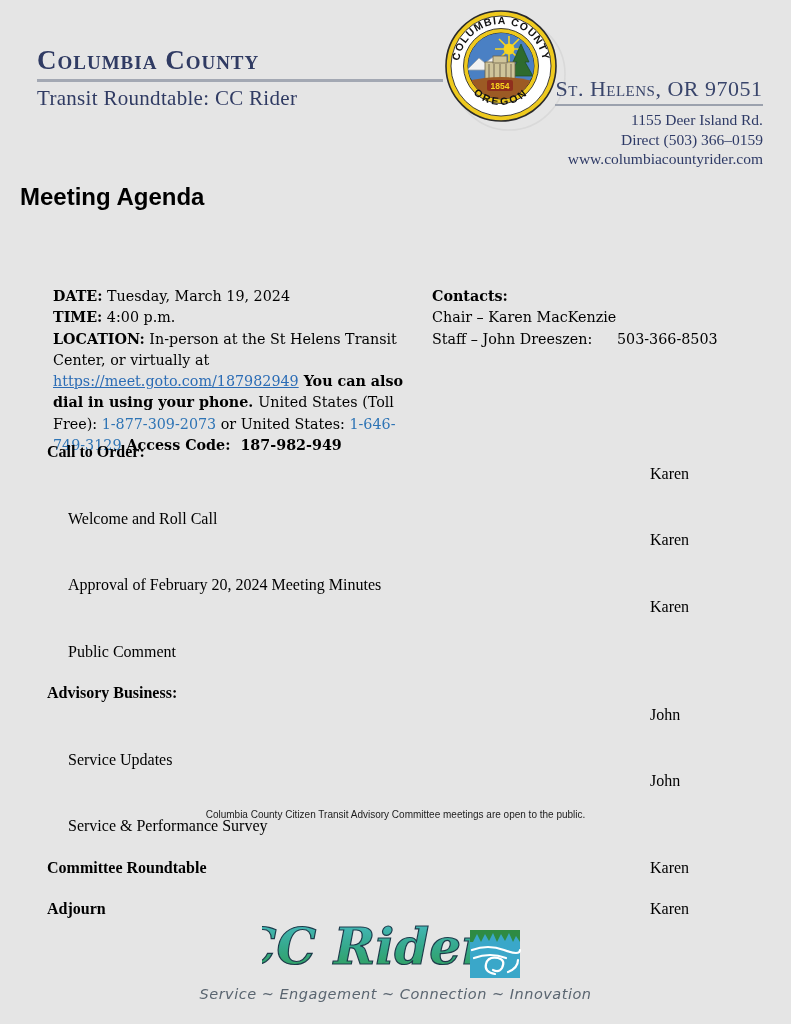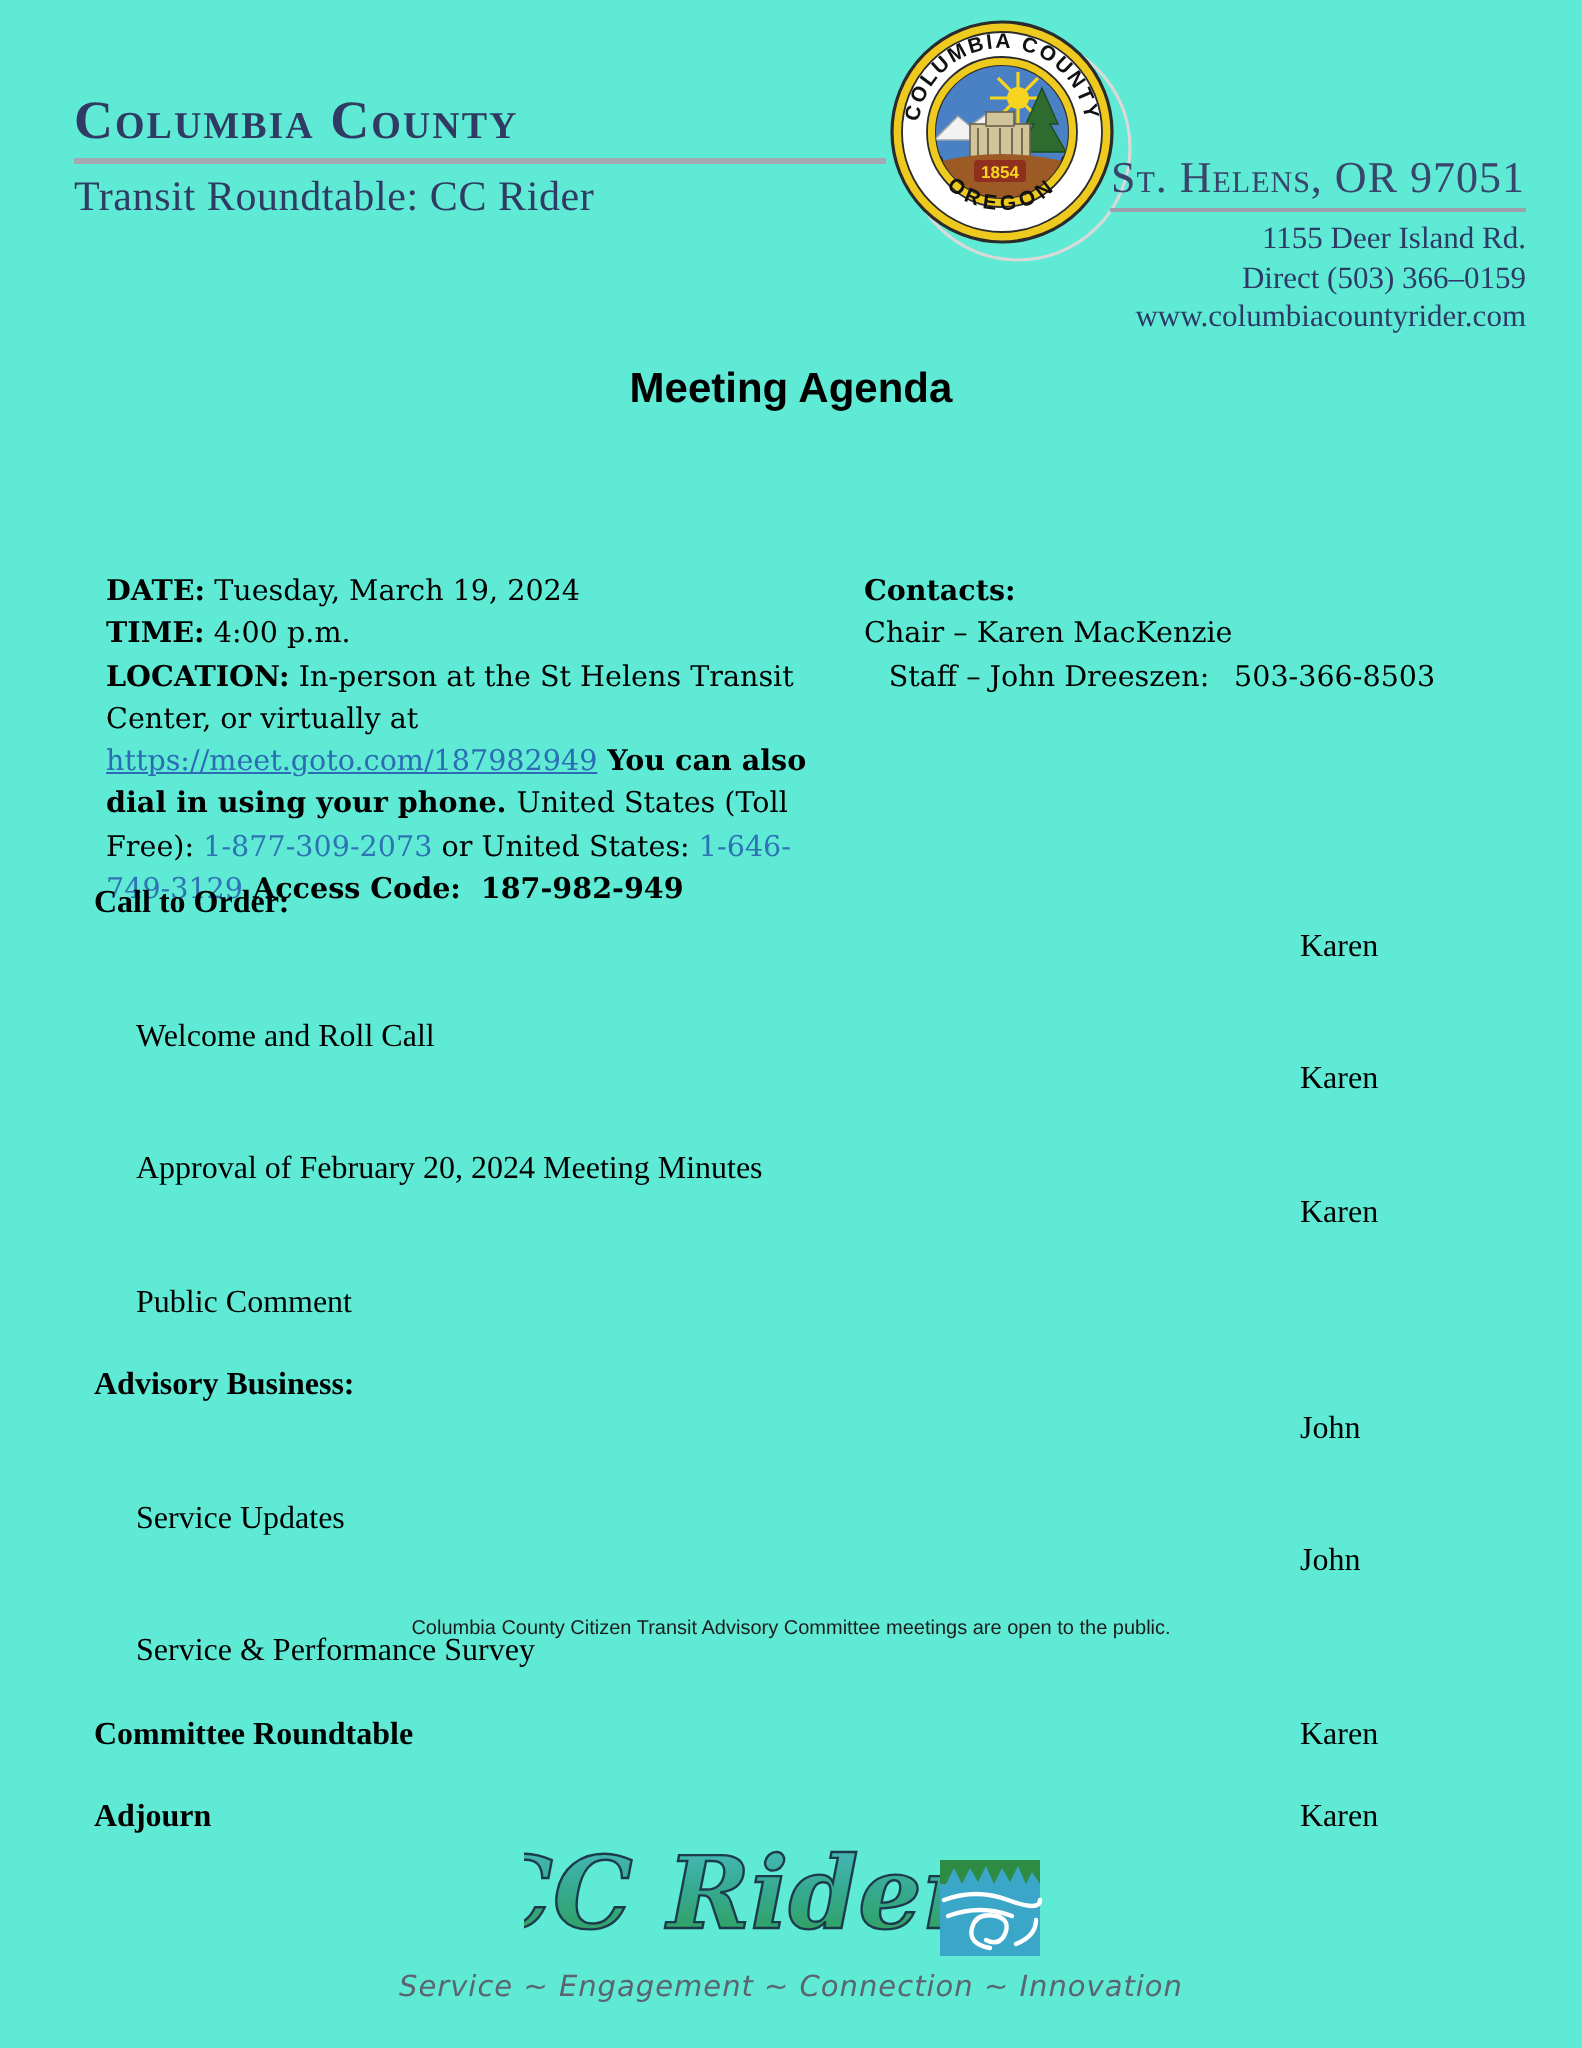--- a/index.html
+++ b/index.html
@@ -2,21 +2,21 @@
 <html><head>
 <meta charset="utf-8">
 <style>
   * { margin: 0; padding: 0; box-sizing: border-box; }
   html, body { background: #ffffff; }
   .page {
     position: relative;
     width: 791px;
     height: 1024px;
     margin: 0 auto;
-    background: #5eead4;
+    background: #e5e5e5;
     font-family: "Liberation Serif", serif;
     color: #000;
     overflow: hidden;
     text-decoration: underline;
   }
 
   
   .header-left { position: absolute; left: 37px; top: 44px; width: 406px; }
   .org-name {
     font-family: "Liberation Serif", serif;
@@ -46,46 +46,47 @@
     line-height: 26px;
     text-align: center;
     white-space: nowrap;
   }
   .city-rule { width: 208px; height: 2px; background: #9ba1ad; margin-top: 2px; margin-bottom: 4px; }
   .addr-line { font-size: 15.5px; color: #2e3a66; line-height: 19.5px; }
 
   
   .doc-title {
     position: absolute; top: 183px; left: 0; width: 100%;
-    text-align: center;
+    text-align: left;
     font-family: "Liberation Sans", sans-serif;
     font-weight: bold;
-    font-size: 21px;
+    font-size: 24px;
     color: #000;
+    padding-left: 20px;
   }
 
   
   .info-left {
     position: absolute; left: 53px; top: 286px; width: 352px;
     font-family: "DejaVu Serif", serif;
     font-size: 14.3px;
     line-height: 21.3px;
   }
   .info-left b { font-weight: bold; }
   .lnk { color: #2b6cb5; text-decoration: underline; cursor: pointer; }
   .phone-lnk { color: #2e74b5; cursor: pointer; }
   .prewrap { white-space: pre-wrap; }
 
   .contacts {
     position: absolute; left: 432px; top: 286px; width: 340px;
     font-family: "DejaVu Serif", serif;
     font-size: 14.3px;
     line-height: 21.3px;
   }
-  .contacts .staff-row { display: flex; text-align: center; }
+  .contacts .staff-row { display: flex; }
   .contacts .staff-name { width: 185px; }
 
   
   .agenda { position: absolute; left: 47px; top: 441px; width: 663px; font-size: 16px; }
   .agenda .section { margin-bottom: 20px; }
   .agenda .row { display: flex; line-height: 21.5px; }
   .agenda .row-text { flex: 1 1 auto; }
   .agenda .row-owner { flex: 0 0 60px; text-align: left; }
   .agenda .heading { font-weight: bold; }
   .agenda .item .row-text { padding-left: 21px; margin-top: 45px; }

